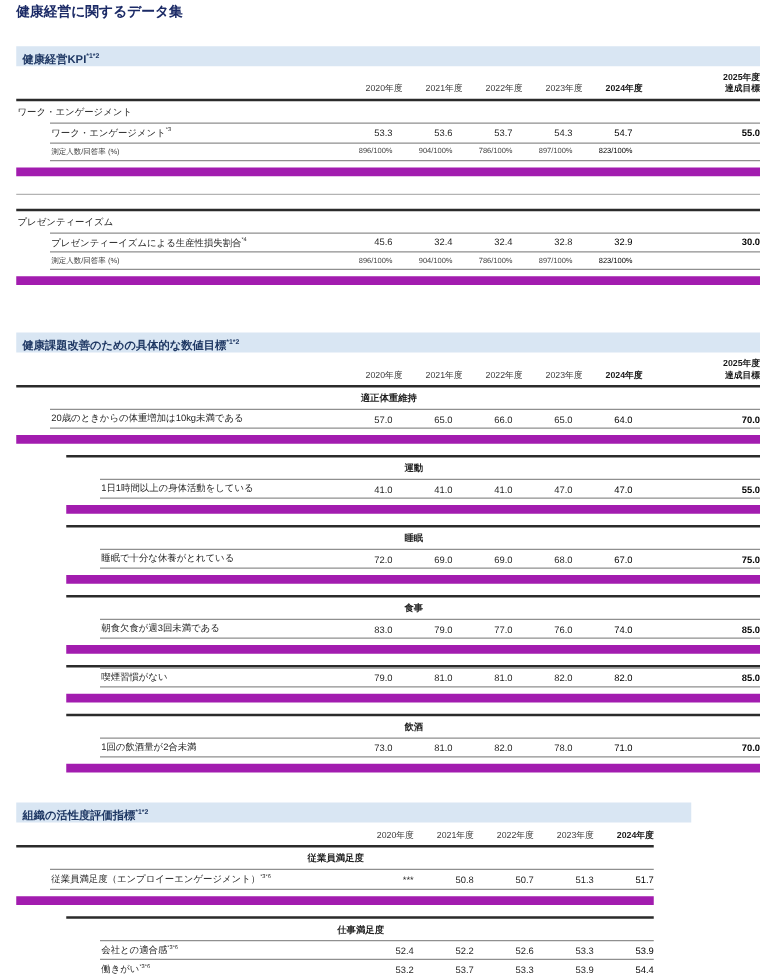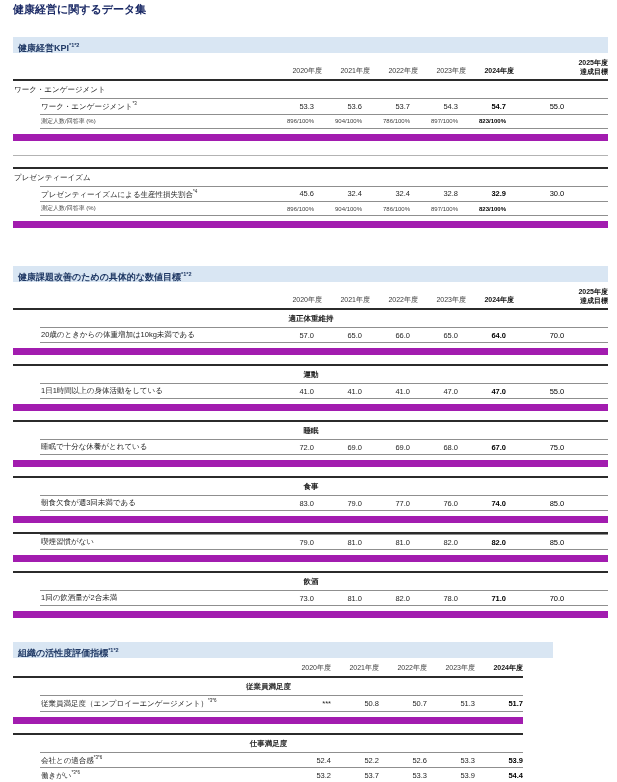--- a/index.html
+++ b/index.html
@@ -25,33 +25,33 @@
   .band sup{font-size:5.5px;}
 
   .colhead{display:flex;align-items:flex-end;padding:5px 0 3px;border-bottom:2px solid #2b2b2b;}
   .ch-spacer{flex:1;}
   .ch{width:48px;text-align:right;font-size:7px;color:#3a3a3a;}
   .ch.bold{font-weight:bold;color:#161616;}
   .ch-target{width:94px;text-align:right;font-size:7px;font-weight:bold;color:#161616;line-height:1.3;}
 
   .group{border-top:2px solid #2b2b2b;border-bottom:7px solid #a21caf;}
   .colhead + .group, .inlinehead + .group{border-top:none;}
-  .group + .group{margin-top:9px;}
+  .group + .group{margin-top:9px;margin-left:40px;}
   .gapline{height:1px;background:#b3b3b3;margin:14px 0 11px;}
 
   .glabel{font-size:7.5px;padding:4px 0 3px 1px;color:#1f1f1f;}
   .glabel.bold{font-weight:bold;text-align:center;}
   .rows{margin-left:27px;border-top:1px solid #8f8f8f;margin-bottom:5px;}
   .row{display:flex;align-items:center;border-bottom:1px solid #8f8f8f;padding:2px 0;font-size:7.5px;}
   .row.small{font-size:6px;color:#3f3f3f;}
   .rlabel{flex:1;padding-left:1px;}
   .rlabel sup{font-size:4.5px;}
   .cell{width:48px;text-align:right;white-space:nowrap;}
-  .cell.bold{font-weight:bold;color:#000;}
-  .tcell{width:102px;text-align:center;font-weight:normal;color:#000;}
+  .cell.bold{font-weight:normal;color:#000;}
+  .tcell{width:102px;text-align:right;font-weight:bold;color:#000;}
 </style>
 </head>
 <body>
 
 <main class="page">
   <h1 class="doc-title">健康経営に関するデータ集</h1>
   <div id="sections">
       <section class="section wide">
         <div class="band"><span>健康経営KPI<sup>*1*2</sup></span></div>
         <div class="colhead">

